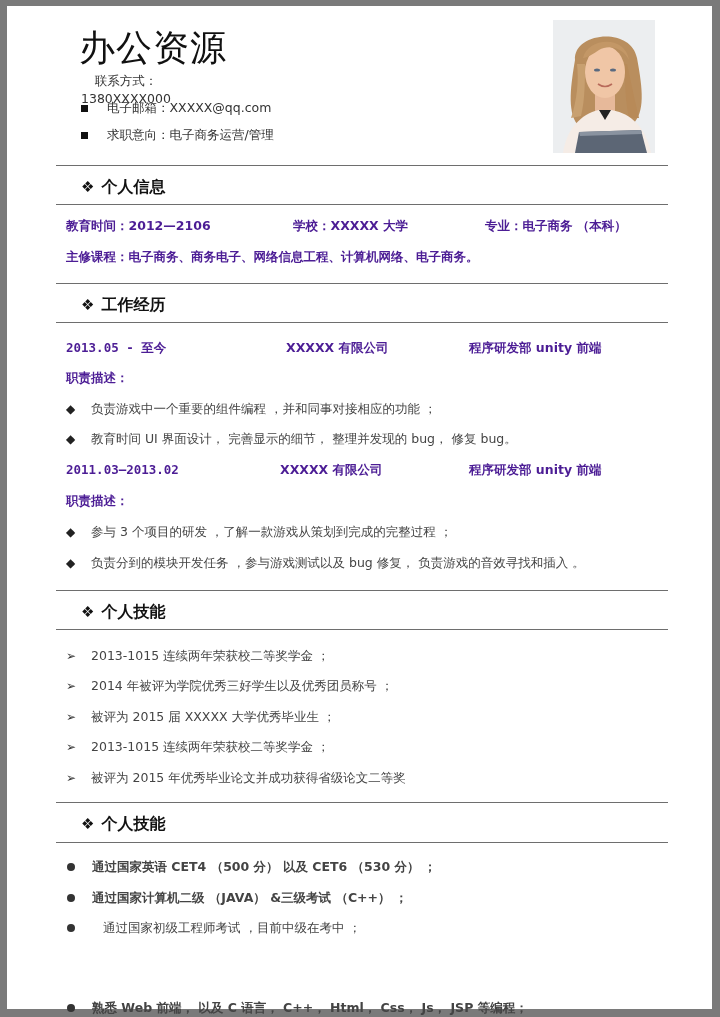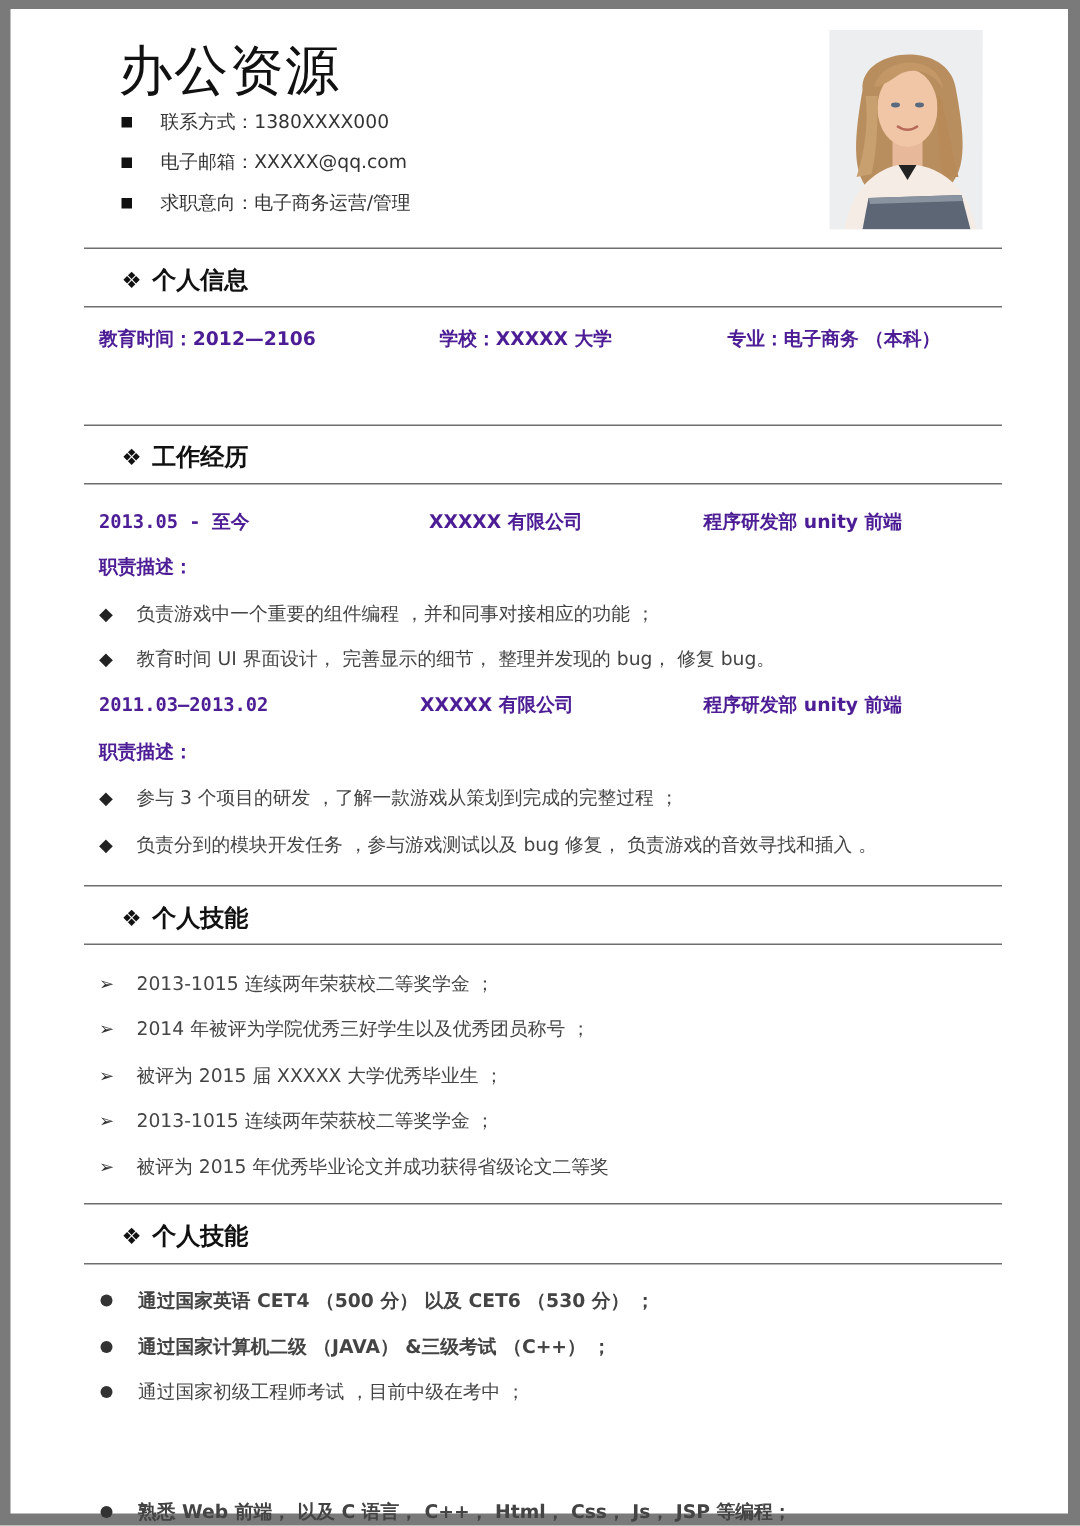--- a/index.html
+++ b/index.html
@@ -46,21 +46,21 @@
   .dot { width:8px; height:8px; border-radius:50%; background:#333; display:inline-block; margin-right:17px; margin-left:1px; }
   .arrow { width:25px; display:inline-block; color:#333; font-size:12px; }
 </style>
 </head>
 <body>
 
 <div class="page">
 
   <div class="abs name">办公资源</div>
 
-  <div class="abs contact-row" style="top:66px;">
+  <div class="abs contact-row" style="top:66px;flex-direction:column;">
     <span class="sq"></span>
     <span>联系方式：</span>
     <span>1380XXXX000</span>
   </div>
   <div class="abs contact-row" style="top:120px;">
     <span class="sq"></span>
     <span>求职意向：</span>
     <span>电子商务运营/管理</span>
   </div>
   <div class="abs contact-row" style="top:93px;">
@@ -98,20 +98,21 @@
   <div class="rule" style="top:159px;"></div>
   <div class="sec-title" style="top:169px;">
     <span class="diamond">❖</span>
     <span>个人信息</span>
   </div>
   <div class="rule" style="top:198px;"></div>
 
   <div class="line bold" style="top:211px;">教育时间：2012—2106</div>
   <div class="line bold" style="top:211px; left:286px;text-align:center;">学校：XXXXX 大学</div>
   <div class="line bold" style="top:211px; left:478px;">专业：电子商务 （本科）</div>
+  <div class="line bold" style="top:242px;">主修课程：电子商务、商务电子、网络信息工程、计算机网络、电子商务。</div>
 
   <div class="rule" style="top:277px;"></div>
   <div class="sec-title" style="top:287px;">
     <span class="diamond">❖</span>
     <span>工作经历</span>
   </div>
   <div class="rule" style="top:316px;"></div>
 
   <div class="line bold" style="top:333px; font-family:'DejaVu Sans Mono','Liberation Mono',monospace;">2013.05 - 至今</div>
   <div class="line bold" style="top:333px; left:279px;">XXXXX 有限公司</div>
@@ -175,21 +176,21 @@
   <div class="rule" style="top:836px;"></div>
 
   <div class="bullet-row bold" style="top:852px;">
     <span class="dot"></span>
     <span>通过国家英语 CET4 （500 分） 以及 CET6 （530 分） ；</span>
   </div>
   <div class="bullet-row bold" style="top:883px;">
     <span class="dot"></span>
     <span>通过国家计算机二级 （JAVA） &amp;三级考试 （C++） ；</span>
   </div>
-  <div class="bullet-row light" style="top:913px;">
+  <div class="bullet-row light" style="top:913px;gap:11px;">
     <span class="dot"></span>
     <span>通过国家初级工程师考试 ，目前中级在考中 ；</span>
   </div>
   <div class="bullet-row bold" style="top:993px;">
     <span class="dot"></span>
     <span>熟悉 Web 前端， 以及 C 语言， C++， Html， Css， Js， JSP 等编程；</span>
   </div>
 
 </div>
 

